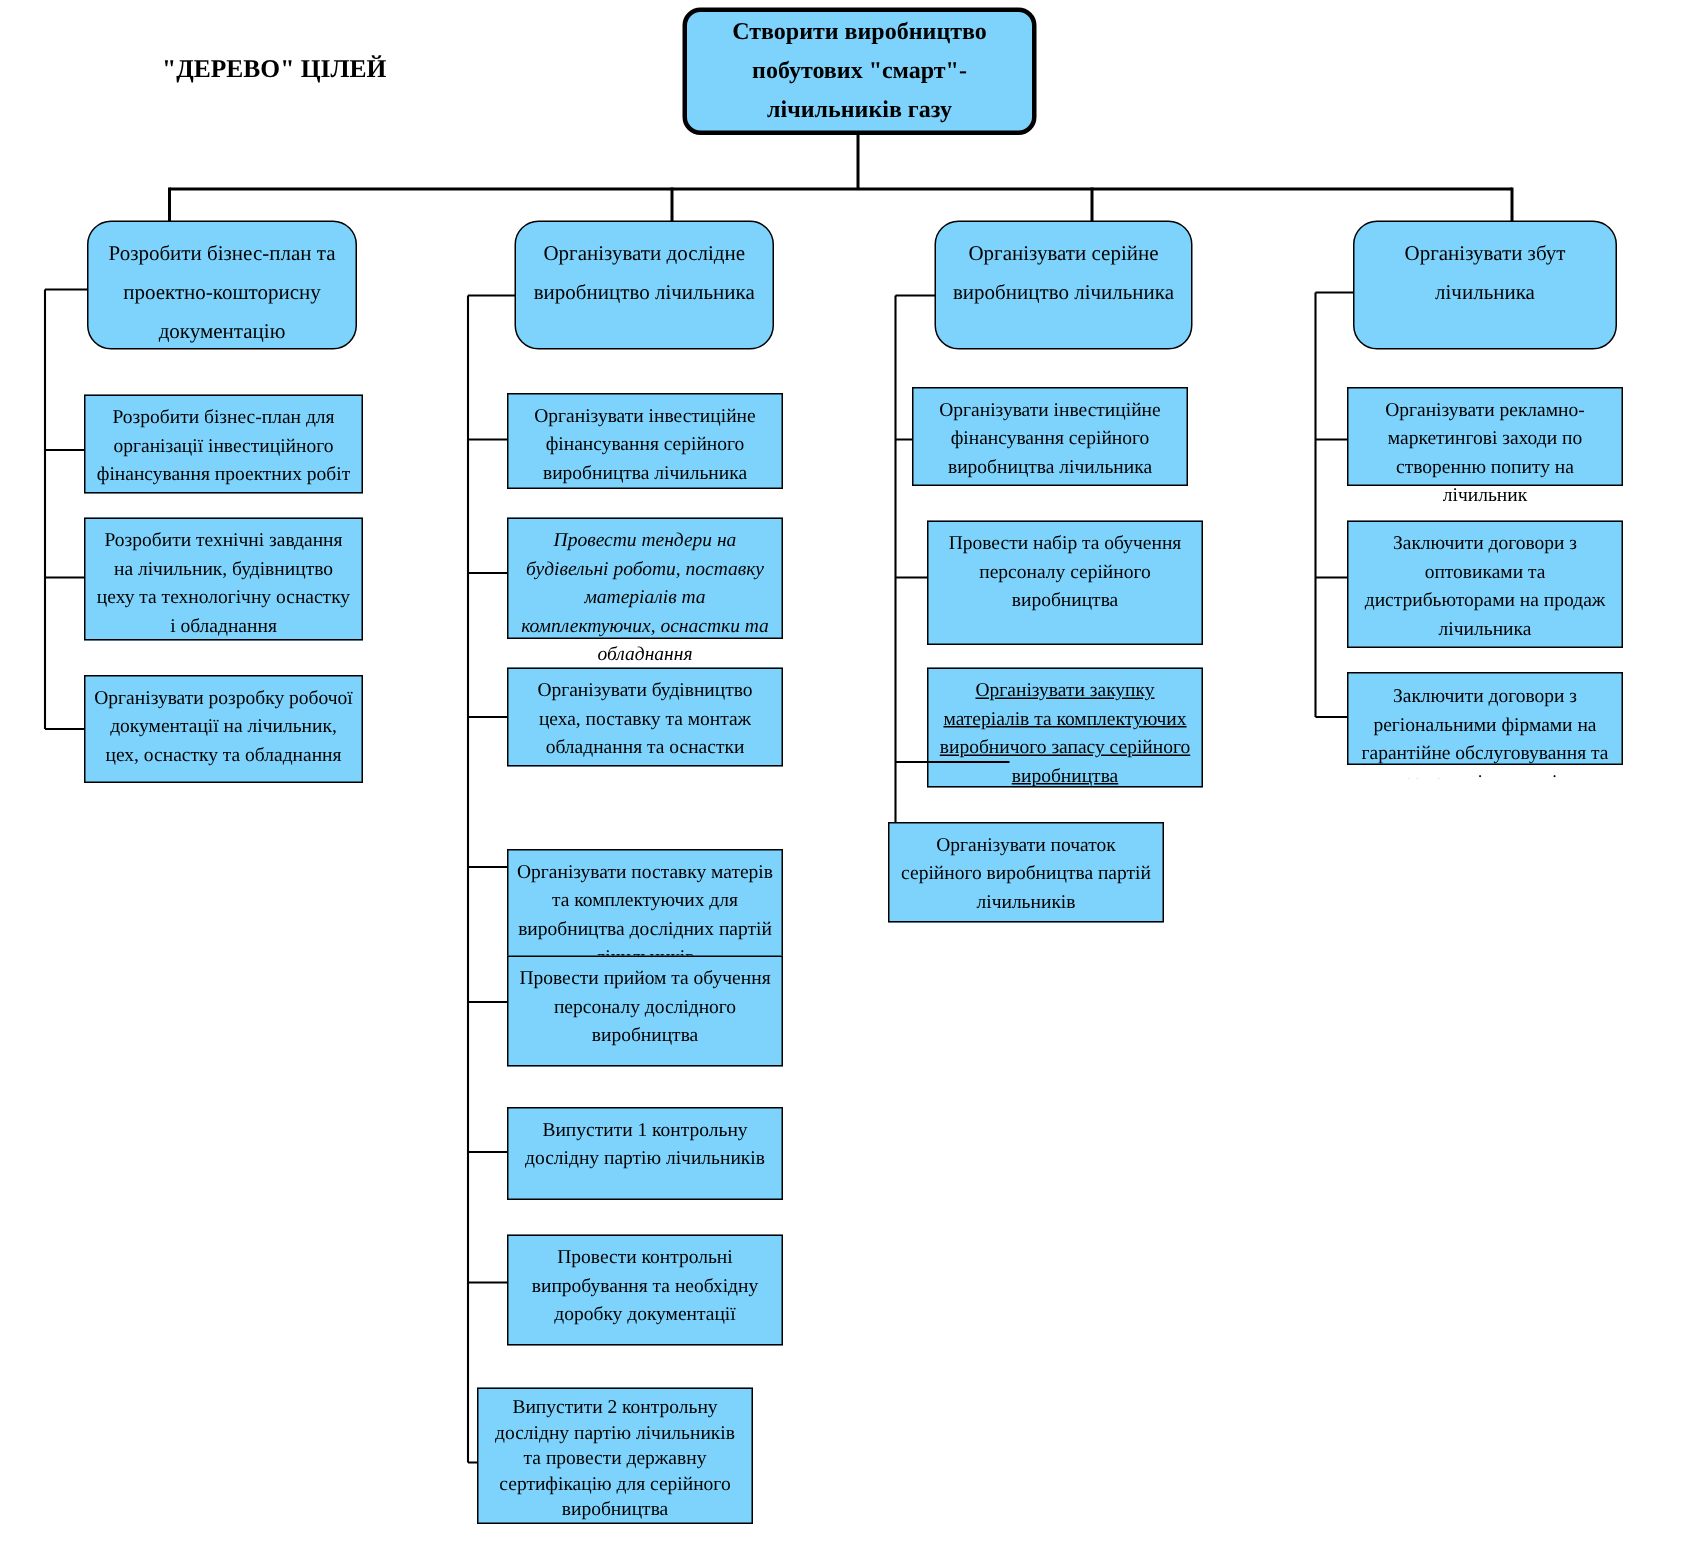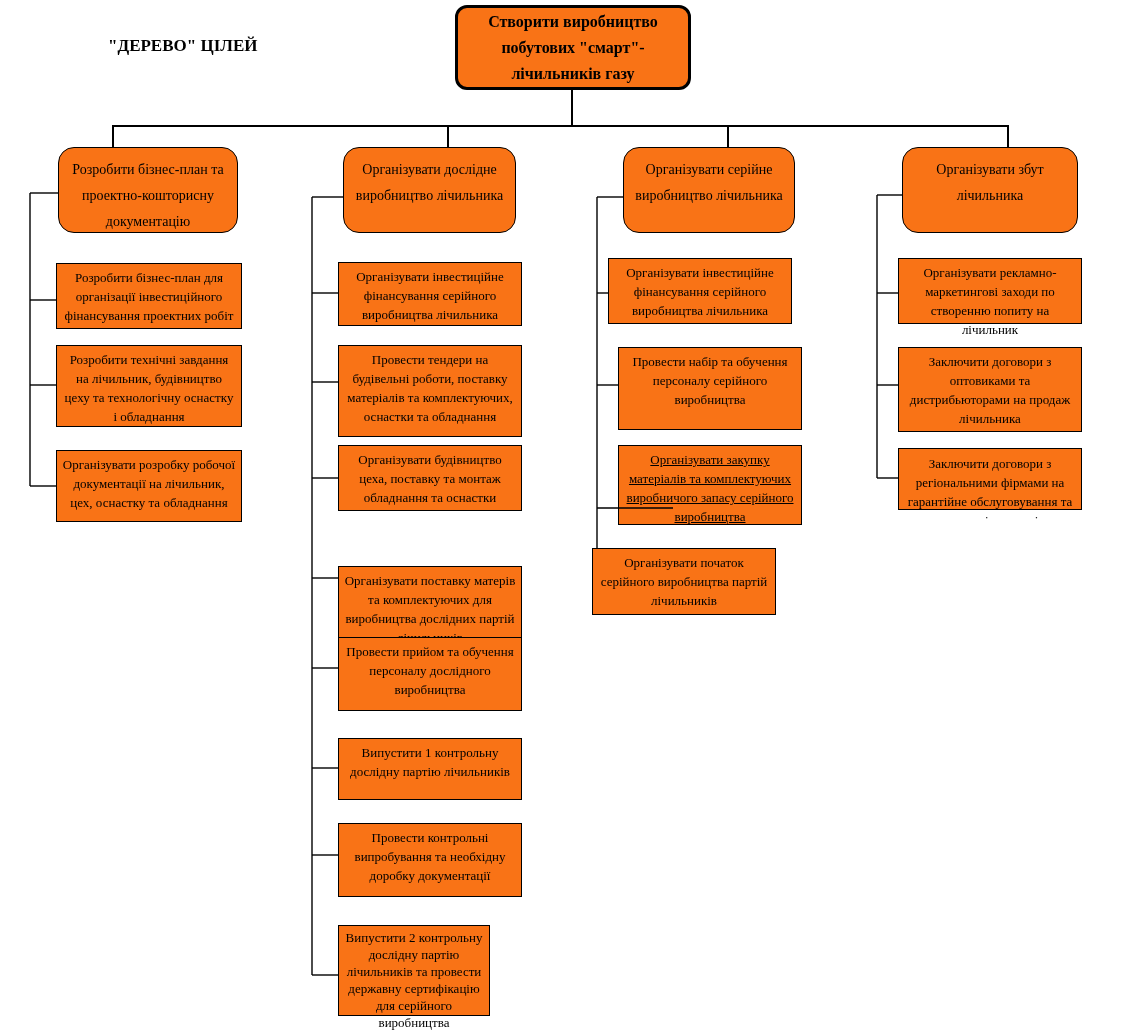--- a/index.html
+++ b/index.html
@@ -9,21 +9,21 @@
     background:#fff;
     font-family:"Liberation Serif","DejaVu Serif",serif;
     color:#000;
     overflow:hidden;
   }
   .lines{position:absolute;left:0;top:0;z-index:0;}
   .lines-over{position:absolute;left:0;top:0;z-index:2;pointer-events:none;}
   .node{
     position:absolute;
     box-sizing:border-box;
-    background:#f97316;
+    background:#7dd3fc;
     border:1px solid #000;
     text-align:center;
     z-index:1;
     font-size:13px;
     line-height:19px;
     padding:4px 5px 0 5px;
   }
   .root{
     border:3px solid #000;
     border-radius:12px;
@@ -106,27 +106,27 @@
   <div class="node branch" style="left:58px;top:147px;width:180px;height:86px;">Розробити бізнес-план та проектно-кошторисну документацію</div>
   <div class="node branch" style="left:343px;top:147px;width:173px;height:86px;">Організувати дослідне виробництво лічильника</div>
   <div class="node branch" style="left:623px;top:147px;width:172px;height:86px;">Організувати серійне виробництво лічильника</div>
   <div class="node branch" style="left:902px;top:147px;width:176px;height:86px;">Організувати збут лічильника</div>
 
   <div class="node" style="left:56px;top:263px;width:186px;height:66px;">Розробити бізнес-план для організації інвестиційного фінансування проектних робіт</div>
   <div class="node" style="left:56px;top:345px;width:186px;height:82px;">Розробити технічні завдання на лічильник, будівництво цеху та технологічну оснастку і обладнання</div>
   <div class="node" style="left:56px;top:450px;width:186px;height:72px;">Організувати розробку робочої документації на лічильник, цех, оснастку та обладнання</div>
 
   <div class="node" style="left:338px;top:262px;width:184px;height:64px;">Організувати інвестиційне фінансування серійного виробництва лічильника</div>
-  <div class="node" style="left:338px;top:345px;width:184px;height:92px;">Провести тендери на будівельні роботи, поставку матеріалів та комплектуючих, оснастки та обладнання</div>
+  <div class="node" style="left:338px;top:345px;width:184px;height:81px;font-style:italic;">Провести тендери на будівельні роботи, поставку матеріалів та комплектуючих, оснастки та обладнання</div>
   <div class="node" style="left:338px;top:445px;width:184px;height:66px;">Організувати будівництво цеха, поставку та монтаж обладнання та оснастки</div>
   <div class="node" style="left:338px;top:538px;width:184px;height:78px;margin-top:28px;">Організувати поставку матерів та комплектуючих для виробництва дослідних партій лічильників</div>
   <div class="node" style="left:338px;top:637px;width:184px;height:74px;">Провести прийом та обучення персоналу дослідного виробництва</div>
   <div class="node" style="left:338px;top:738px;width:184px;height:62px;">Випустити 1 контрольну дослідну партію лічильників</div>
   <div class="node" style="left:338px;top:823px;width:184px;height:74px;">Провести контрольні випробування та необхідну доробку документації</div>
-  <div class="node tight" style="left:338px;top:925px;width:152px;height:91px;">Випустити 2 контрольну дослідну партію лічильників та провести державну сертифікацію для серійного виробництва</div>
+  <div class="node tight" style="left:318px;top:925px;width:184px;height:91px;">Випустити 2 контрольну дослідну партію лічильників та провести державну сертифікацію для серійного виробництва</div>
 
   <div class="node" style="left:608px;top:258px;width:184px;height:66px;">Організувати інвестиційне фінансування серійного виробництва лічильника</div>
   <div class="node" style="left:618px;top:347px;width:184px;height:83px;">Провести набір та обучення персоналу серійного виробництва</div>
   <div class="node" style="left:618px;top:445px;width:184px;height:80px;text-decoration:underline;">Організувати закупку матеріалів та комплектуючих виробничого запасу серійного виробництва</div>
   <div class="node" style="left:592px;top:548px;width:184px;height:67px;">Організувати початок серійного виробництва партій лічильників</div>
 
   <div class="node" style="left:898px;top:258px;width:184px;height:66px;">Організувати рекламно-маркетингові заходи по створенню попиту на лічильник</div>
   <div class="node" style="left:898px;top:347px;width:184px;height:85px;">Заключити договори з оптовиками та дистрибьюторами на продаж лічильника</div>
   <div class="node clipped" style="left:898px;top:448px;width:184px;height:62px;">
     <span class="cliptext">Заключити договори з регіональними фірмами на гарантійне обслуговування та ремонт лічильників</span>

